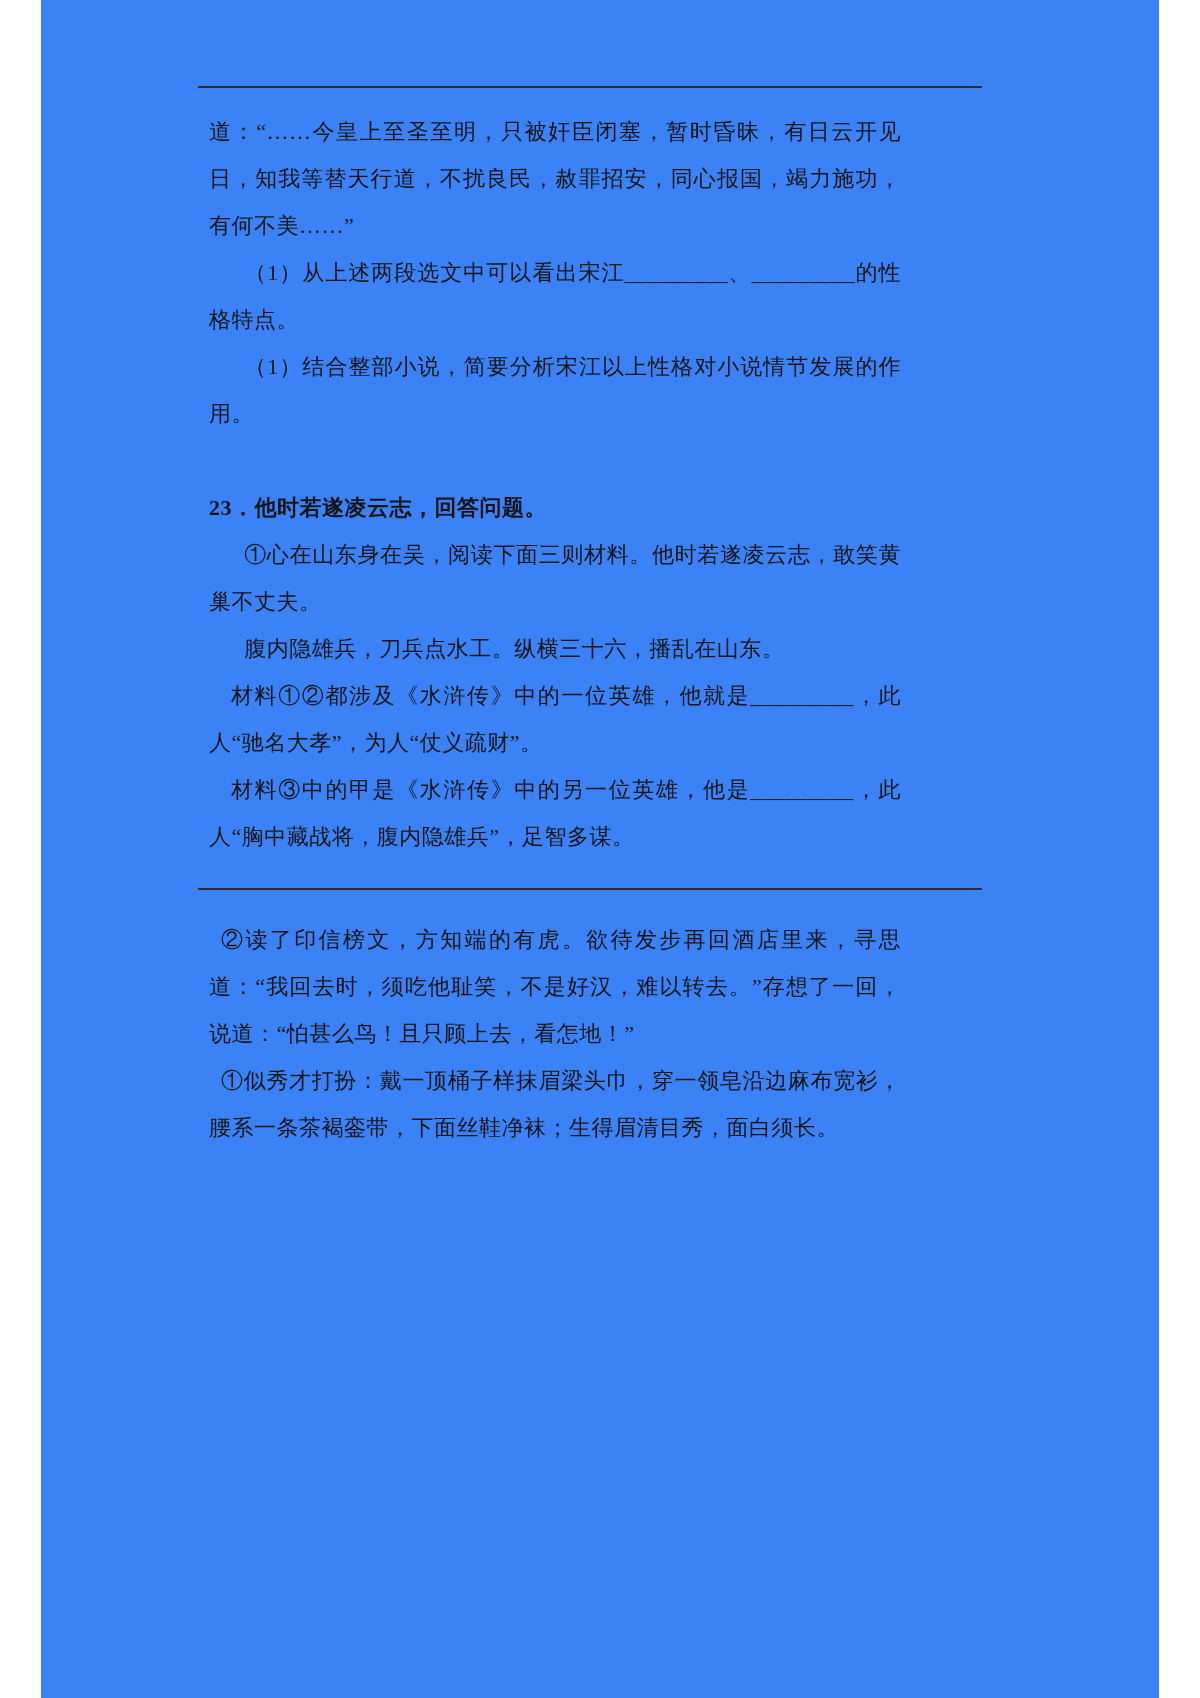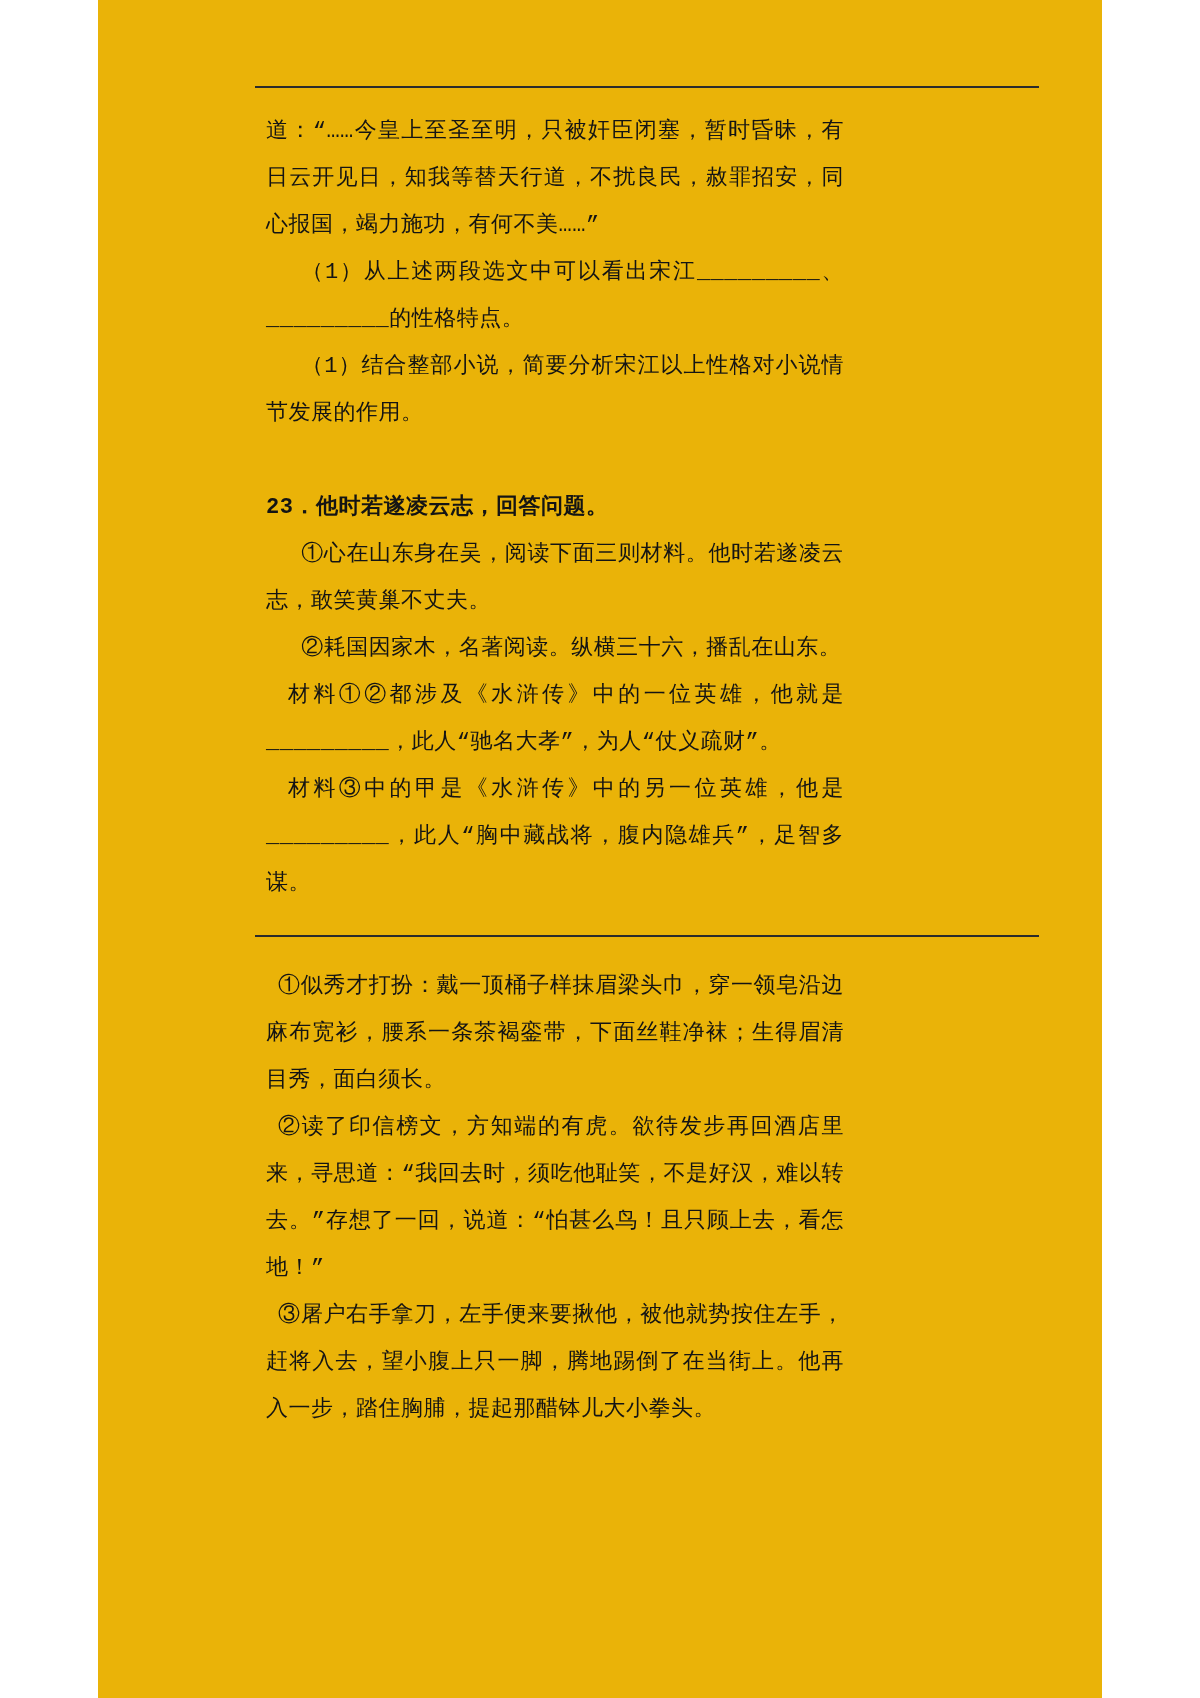--- a/index.html
+++ b/index.html
@@ -1,24 +1,24 @@
 <!DOCTYPE html>
 <html><head>
 <meta charset="utf-8">
 <style>
   * { margin: 0; padding: 0; box-sizing: border-box; }
   html, body { background: #ffffff; }
   .page {
     position: relative;
-    width: 1004px;
+    width: 1118px;
     height: 1698px;
     margin: 0 auto;
-    background: #eab308;
+    background: #3b82f6;
     color: #141414;
-    font-family: Liberation Mono, monospace;
+    font-family: Liberation Serif, serif;
     overflow: hidden;
   }
   .content {
     padding: 86px 258px 0 168px; 
   }
   .rule {
     border-top: 2px solid #2b2b2b;
     width: 784px;
     margin-left: -11px;
     height: 0;
@@ -52,32 +52,31 @@
     <p>道：“……今皇上至圣至明，只被奸臣闭塞，暂时昏昧，有日云开见日，知我等替天行道，不扰良民，赦罪招安，同心报国，竭力施功，有何不美……”</p>
 
     <p class="ind-15">（1）从上述两段选文中可以看出宋江_________、_________的性格特点。</p>
 
     <p class="ind-15">（1）结合整部小说，简要分析宋江以上性格对小说情节发展的作用。</p>
 
     <p class="q-heading gap-before"><span class="qnum">23．</span><span>他时若遂凌云志，回答问题。</span></p>
 
     <p class="ind-15">①心在山东身在吴，阅读下面三则材料。他时若遂凌云志，敢笑黄巢不丈夫。</p>
 
-    <p class="ind-15">②耗国因家木，名著阅读。纵横三十六，播乱在山东。</p>
+    <p class="ind-15">腹内隐雄兵，刀兵点水工。纵横三十六，播乱在山东。</p>
 
 
     <p class="ind-1">材料①②都涉及《水浒传》中的一位英雄，他就是_________，此人“驰名大孝”，为人“仗义疏财”。</p>
 
     <p class="ind-1">材料③中的甲是《水浒传》中的另一位英雄，他是_________，此人“胸中藏战将，腹内隐雄兵”，足智多谋。</p>
 
 
     <div class="rule rule-mid"></div>
 
 
 
+    <p class="ind-05">②读了印信榜文，方知端的有虎。欲待发步再回酒店里来，寻思道：“我回去时，须吃他耻笑，不是好汉，难以转去。”存想了一回，说道：“怕甚么鸟！且只顾上去，看怎地！”</p>
+
     <p class="ind-05">①似秀才打扮：戴一顶桶子样抹眉梁头巾，穿一领皂沿边麻布宽衫，腰系一条茶褐銮带，下面丝鞋净袜；生得眉清目秀，面白须长。</p>
 
-    <p class="ind-05">②读了印信榜文，方知端的有虎。欲待发步再回酒店里来，寻思道：“我回去时，须吃他耻笑，不是好汉，难以转去。”存想了一回，说道：“怕甚么鸟！且只顾上去，看怎地！”</p>
-
-    <p class="ind-05">③屠户右手拿刀，左手便来要揪他，被他就势按住左手，赶将入去，望小腹上只一脚，腾地踢倒了在当街上。他再入一步，踏住胸脯，提起那醋钵儿大小拳头。</p>
 
   </div>
 </div>
 
 </body></html>

